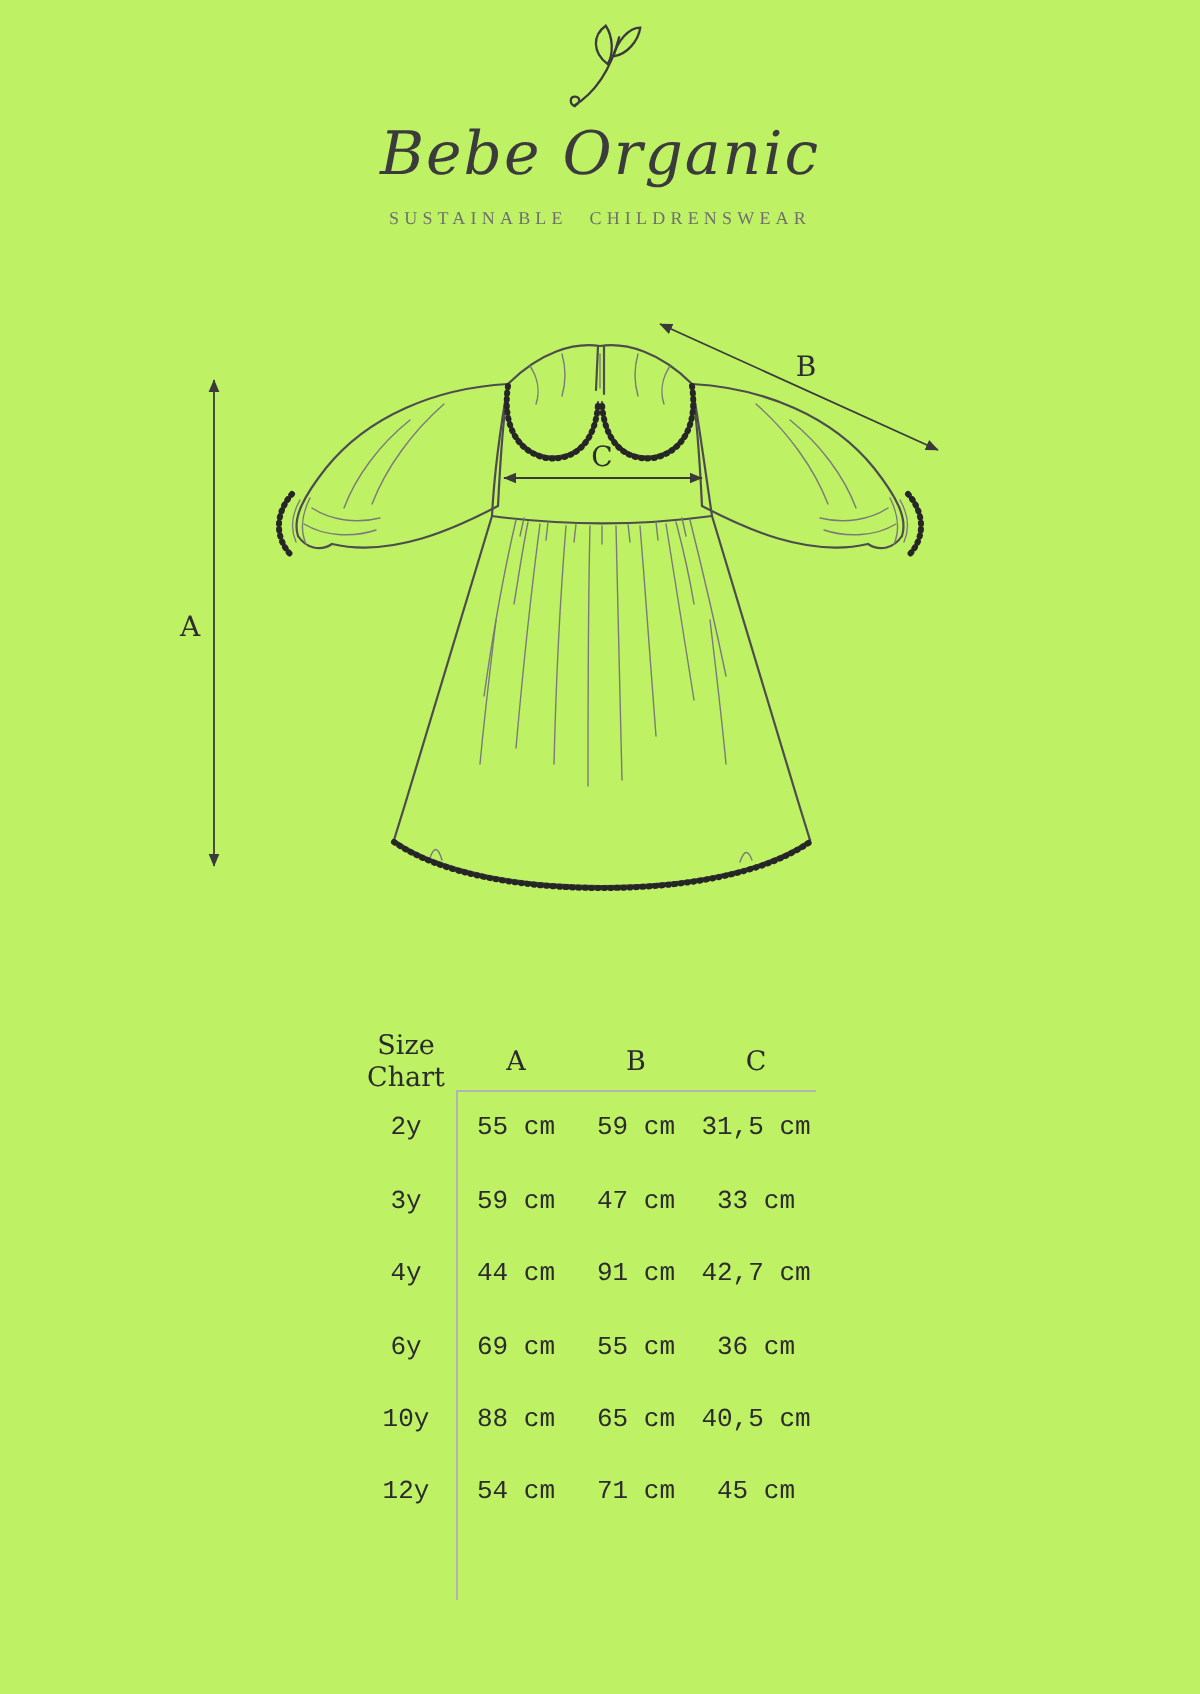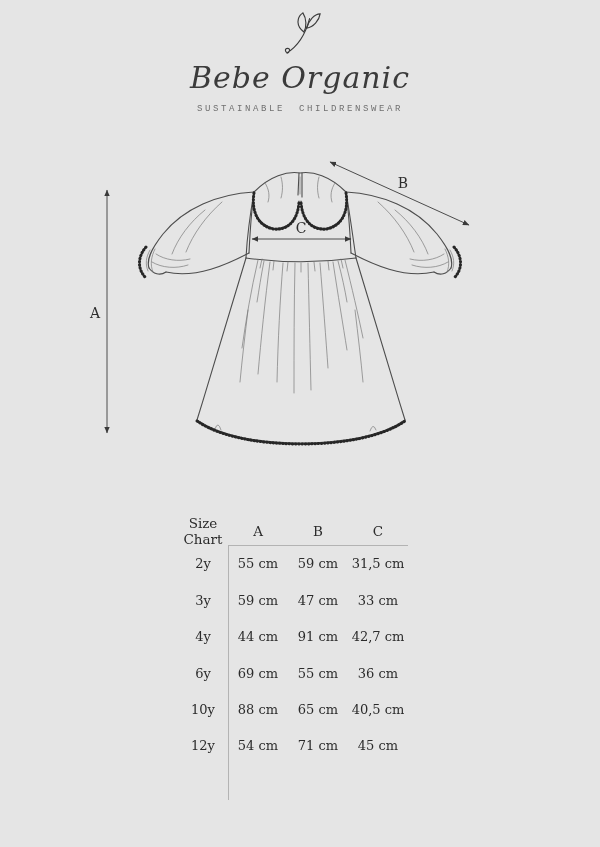--- a/index.html
+++ b/index.html
@@ -1,39 +1,39 @@
 <!DOCTYPE html>
 <html><head>
 <meta charset="utf-8">
 <style>
   html,body{margin:0;padding:0;background:#ffffff;}
   .page{
     position:relative;
     width:600px;height:847px;
-    background:#e5e5e5;
+    background:#bef264;
     overflow:hidden;
     font-family:"DejaVu Serif", serif;
   }
   
   .brand-header{
     position:absolute;top:10px;left:0;width:600px;
     text-align:center;
   }
   .sprig{display:inline-block;}
   .brand-name{
     margin-top:0px;
     font-family:"DejaVu Serif", serif;
     font-style:italic;
     font-size:30px;
     letter-spacing:1px;
     color:#3b3b3b;
   }
   .brand-tagline{
     margin-top:9px;
-    font-family:Liberation Mono, monospace;
+    font-family:Liberation Serif, serif;
     font-size:9px;
     letter-spacing:2.6px;
     word-spacing:6px;
     color:#6f6f6f;
   }
   
   .diagram{position:absolute;top:150px;left:0;}
   .diagram text{
     font-family:"DejaVu Serif", serif;
     font-size:14px;
@@ -50,21 +50,21 @@
   .c-size{width:50px;}
   .c-a{width:60px;}
   .c-b{width:60px;}
   .c-c{width:60px;}
   .tbl-header{
     position:absolute;left:178px;top:513px;width:230px;height:36px;
     align-items:center;
   }
   .tbl-header .tcell{font-size:13.5px;}
   .tbl-rows{position:absolute;left:178px;top:546px;width:230px;}
-  .trow{height:36.4px;align-items:center;}
+  .trow{height:36.4px;align-items:center;font-family:Liberation Mono, monospace;}
   .table-line-v{
     position:absolute;left:228px;top:545px;width:1px;height:255px;
     background:#b3b3b3;
   }
   .table-line-h{
     position:absolute;left:228px;top:545px;width:180px;height:1px;
     background:#b3b3b3;
   }
 </style>
 </head>

